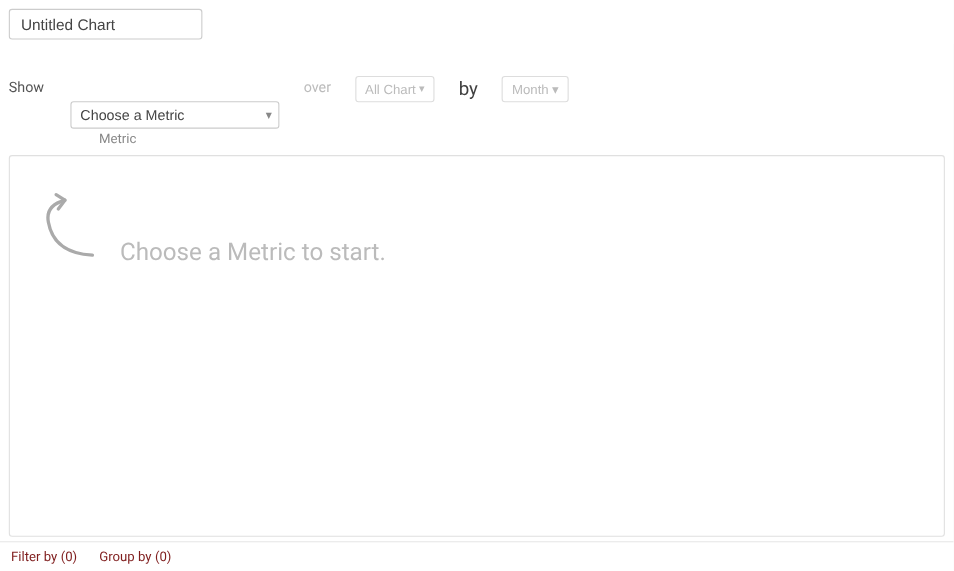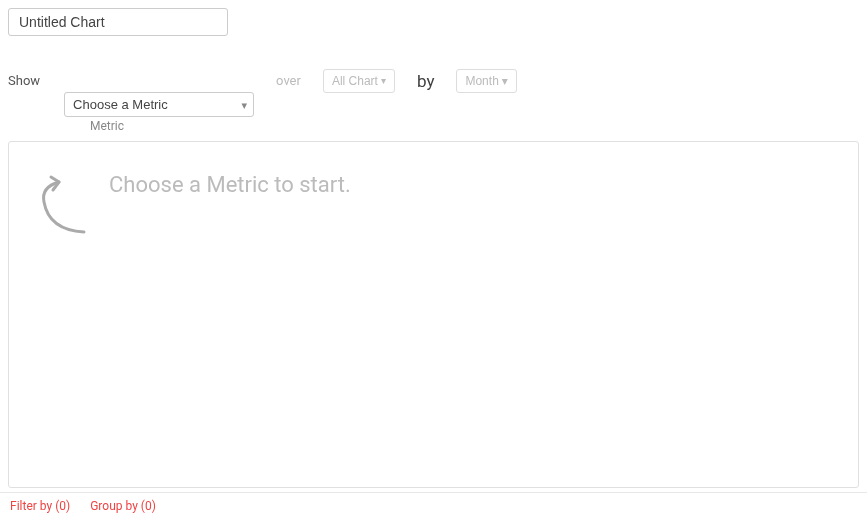--- a/index.html
+++ b/index.html
@@ -31,21 +31,21 @@
       padding: 8px 8px 4px 8px;
       background: #fff;
     }
 
     .title-input {
       border: 1px solid #ccc;
       border-radius: 3px;
       padding: 5px 10px;
       font-size: 14px;
       color: #444;
-      width: 220px;
+      width: 176px;
       outline: none;
       background: #fff;
     }
 
     
     .controls-bar {
       display: flex;
       align-items: center;
       padding: 4px 8px 2px 8px;
       gap: 22px;
@@ -144,21 +144,21 @@
       background: #fff;
       display: flex;
       align-items: flex-start;
       justify-content: flex-start;
       position: relative;
       overflow: hidden;
     }
 
     .empty-state {
       display: flex;
-      align-items: flex-start;
+      align-items: flex-end;
       padding: 30px 0 0 20px;
       position: absolute;
       top: 0;
       left: 0;
     }
 
     .arrow-icon {
       width: 70px;
       height: 70px;
       flex-shrink: 0;
@@ -176,21 +176,21 @@
       display: flex;
       align-items: center;
       padding: 6px 10px;
       border-top: 1px solid #e8e8e8;
       background: #fff;
       gap: 20px;
     }
 
     .footer-item {
       font-size: 12px;
-      color: #ef4444;
+      color: #7f1d1d;
       cursor: pointer;
     }
   </style>
 </head>
 <body>
 
 <div class="page-wrapper">
 
   <div class="title-bar">
     <input type="text" class="title-input" value="Untitled Chart" style="">

